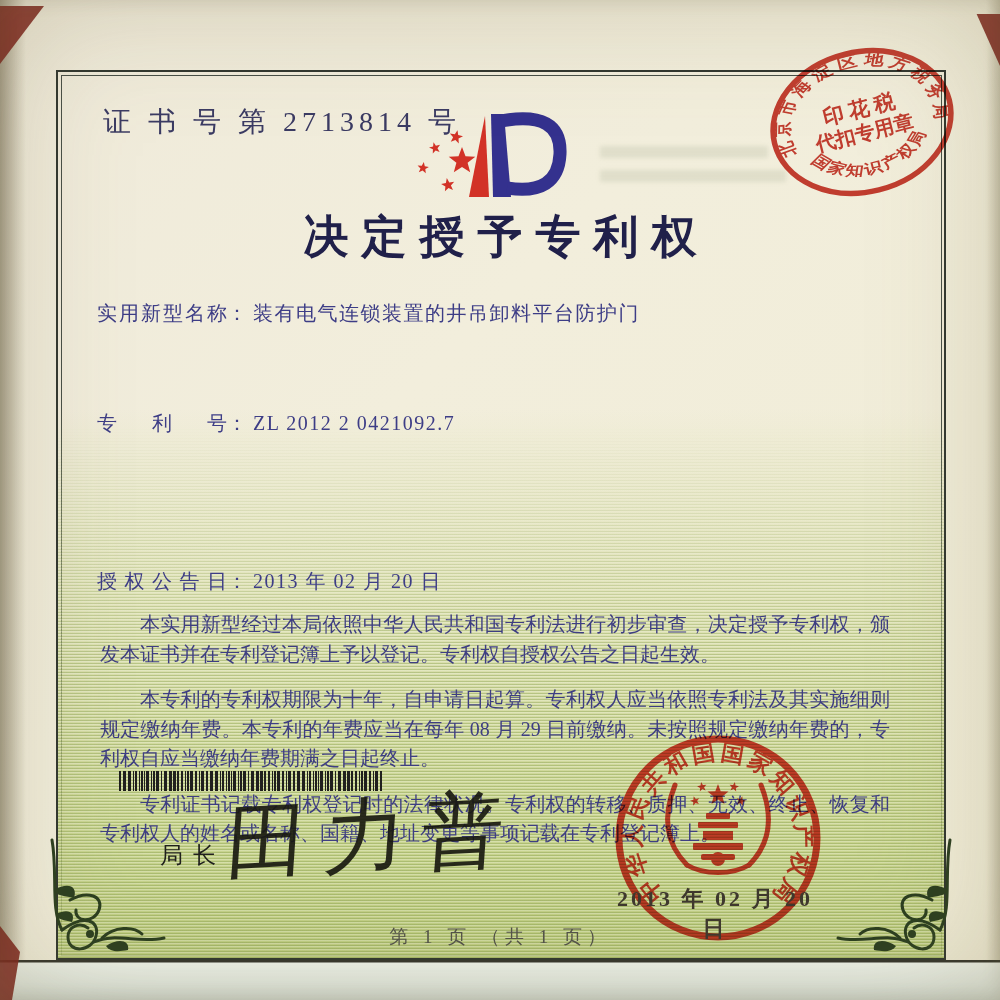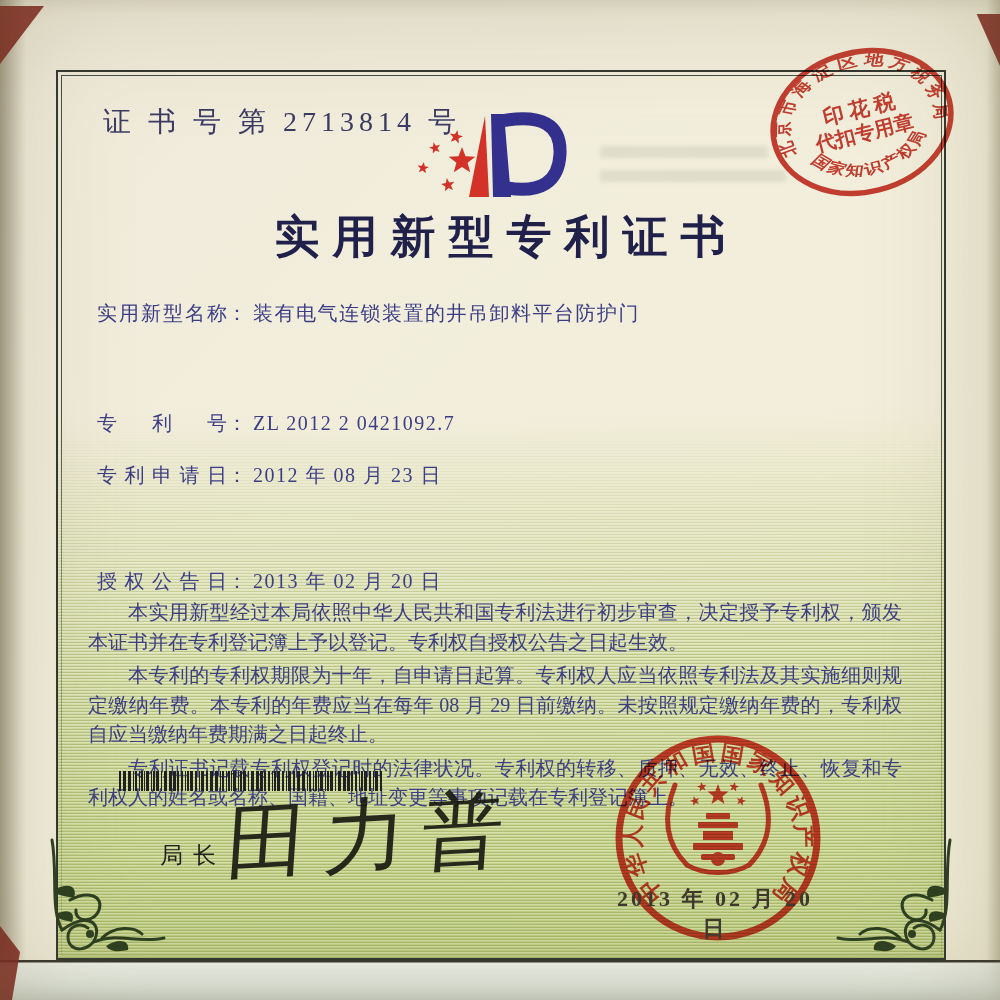--- a/index.html
+++ b/index.html
@@ -37,21 +37,21 @@
   .cert-no{position:absolute;left:103px;top:103px;font-size:28px;letter-spacing:5px;
            color:#3b3b63;z-index:10;}
   .title{position:absolute;left:0;width:100%;top:207px;text-align:center;z-index:10;
          font-size:45px;font-weight:700;letter-spacing:13px;color:#20204a;text-indent:13px;}
   .field{position:absolute;left:97px;z-index:10;font-size:20px;color:#3d3d86;white-space:nowrap;}
   .f-label{display:inline-block;width:130px;text-align:justify;text-align-last:justify;}
   .f-sep{margin-right:6px;}
   .f-value{letter-spacing:1.5px;}
   .body-text{position:absolute;left:84px;top:594px;width:822px;z-index:10;
              font-size:20px;line-height:29.5px;color:#3e3e82;text-align:justify;}
-  .body-text p{margin:4px;text-indent:2em;}
+  .body-text p{margin:16px;text-indent:2em;}
   .sig-label{position:absolute;left:160px;top:840px;font-size:23px;letter-spacing:10px;
              color:#20201d;z-index:12;}
   .sig-name{position:absolute;left:226px;top:782px;font-size:82px;letter-spacing:16px;
             color:#17170f;z-index:12;transform:rotate(-3deg) skewX(-7deg);opacity:.9;}
   .seal-date{position:absolute;left:604px;top:884px;width:222px;text-align:center;z-index:14;
              font-size:22px;letter-spacing:3px;color:#3e382e;font-weight:700;}
   .footer{position:absolute;left:0;width:100%;top:924px;text-align:center;z-index:10;
           font-size:19px;letter-spacing:5px;color:#53534a;}
 
   
@@ -85,30 +85,27 @@
     <polygon fill="#d23227" points="62.0,43.0 65.5,52.2 75.3,52.7 67.6,58.8 70.2,68.3 62.0,62.9 53.8,68.3 56.4,58.8 48.7,52.7 58.5,52.2"></polygon>
     <polygon fill="#d23227" points="57.5,26.2 58.2,31.0 63.0,32.3 58.5,34.5 58.8,39.4 55.4,35.9 50.8,37.7 53.1,33.3 49.9,29.5 54.8,30.3"></polygon>
     <polygon fill="#d23227" points="33.5,38.2 35.9,41.7 40.1,40.8 37.5,44.2 39.6,47.9 35.6,46.4 32.8,49.6 32.9,45.3 29.0,43.6 33.1,42.4"></polygon>
     <polygon fill="#d23227" points="23.8,58.1 24.8,62.2 28.9,63.0 25.3,65.1 25.8,69.3 22.6,66.5 18.8,68.3 20.5,64.4 17.6,61.4 21.8,61.8"></polygon>
     <polygon fill="#d23227" points="46.8,74.1 49.3,78.4 54.2,77.7 50.9,81.4 53.0,85.9 48.5,83.9 44.9,87.3 45.4,82.4 41.1,80.0 45.9,79.0"></polygon>
     <polygon points="85,12 89,93 69,93" fill="#d23227"></polygon>
     <polygon points="91,10 104,10 111,93 93,93" fill="#34318e"></polygon>
     <path d="M101,17 Q162,6 160,50 Q158,92 107,84" fill="none" stroke="#34318e" stroke-width="13"></path>
   </svg>
 
-  <div class="title">实用新型专利证书</div>
+  <div class="title">决定授予专利权</div>
 
   <div class="field" style="top:300px">
     <span class="f-label">实用新型名称</span><span class="f-sep">：</span><span class="f-value">装有电气连锁装置的井吊卸料平台防护门</span>
   </div>
   <div class="field" style="top:410px">
     <span class="f-label">专利号</span><span class="f-sep">：</span><span class="f-value">ZL 2012 2 0421092.7</span>
-  </div>
-  <div class="field" style="top:462px">
-    <span class="f-label">专利申请日</span><span class="f-sep">：</span><span class="f-value">2012 年 08 月 23 日</span>
   </div>
   <div class="field" style="top:568px">
     <span class="f-label">授权公告日</span><span class="f-sep">：</span><span class="f-value">2013 年 02 月 20 日</span>
   </div>
 
   <div class="body-text">
     <p>本实用新型经过本局依照中华人民共和国专利法进行初步审查，决定授予专利权，颁发本证书并在专利登记簿上予以登记。专利权自授权公告之日起生效。</p>
     <p>本专利的专利权期限为十年，自申请日起算。专利权人应当依照专利法及其实施细则规定缴纳年费。本专利的年费应当在每年 08 月 29 日前缴纳。未按照规定缴纳年费的，专利权自应当缴纳年费期满之日起终止。</p>
     <p>专利证书记载专利权登记时的法律状况。专利权的转移、质押、无效、终止、恢复和专利权人的姓名或名称、国籍、地址变更等事项记载在专利登记簿上。</p>
   </div>
@@ -283,20 +280,21 @@
         <text x="102" y="138" text-anchor="middle" font-size="14" font-weight="700" fill="#c8362b" transform="rotate(17.333333333333336 102 86)">知</text>
         <text x="102" y="138" text-anchor="middle" font-size="14" font-weight="700" fill="#c8362b" transform="rotate(0 102 86)">识</text>
         <text x="102" y="138" text-anchor="middle" font-size="14" font-weight="700" fill="#c8362b" transform="rotate(-17.33333333333333 102 86)">产</text>
         <text x="102" y="138" text-anchor="middle" font-size="14" font-weight="700" fill="#c8362b" transform="rotate(-34.66666666666667 102 86)">权</text>
         <text x="102" y="138" text-anchor="middle" font-size="14" font-weight="700" fill="#c8362b" transform="rotate(-52 102 86)">局</text>
       </g>
     <text id="stamp-c1" x="102" y="80" text-anchor="middle" font-size="21" font-weight="700" fill="#c8362b">印 花 税</text>
     <text id="stamp-c2" x="102" y="104" text-anchor="middle" font-size="20" font-weight="700" fill="#c8362b">代扣专用章</text>
   </svg>
 
+  <div class="footer">第 1 页 （共 1 页）</div>
 
   <div class="corner-mark tl"></div>
   <div class="corner-mark tr"></div>
   <div class="corner-mark bl"></div>
   <div class="binding-shadow"></div>
   <div class="right-shadow"></div>
   <div class="page-edge"></div>
   <div class="vignette"></div>
 </div>
 

